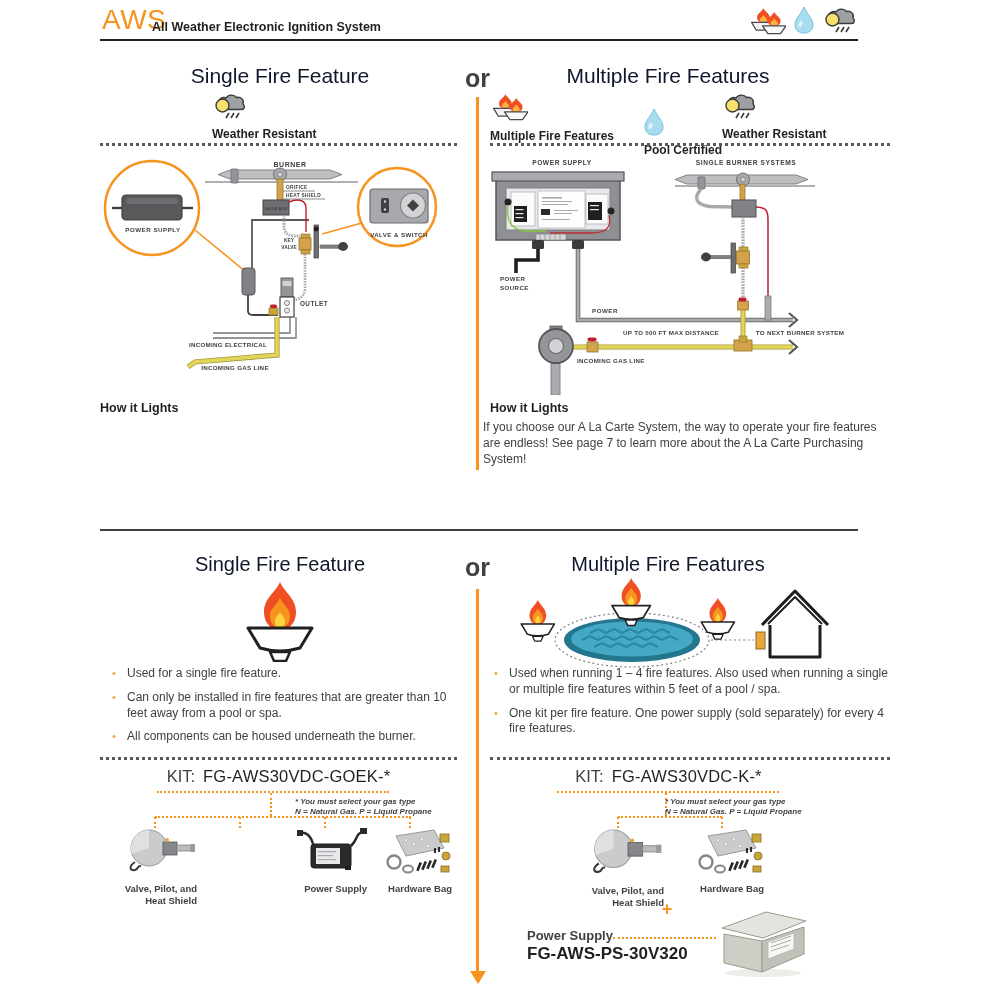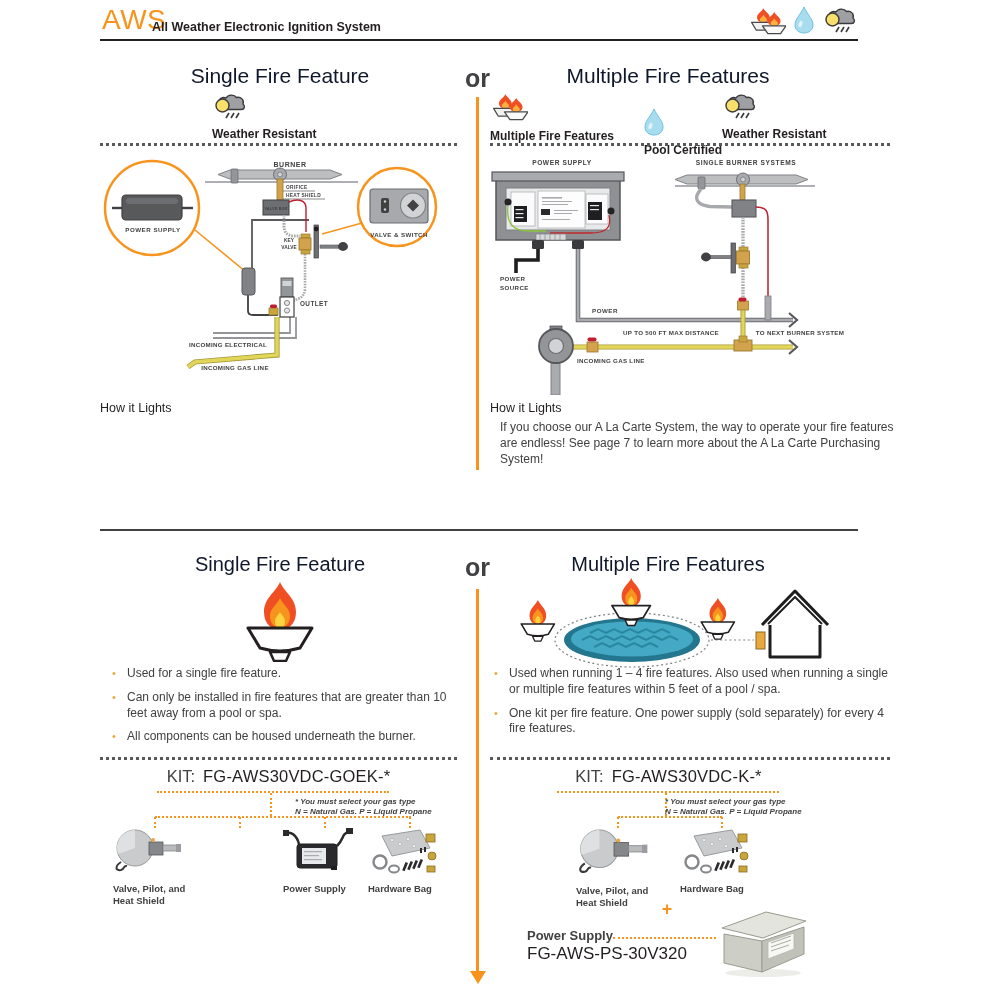--- a/index.html
+++ b/index.html
@@ -17,35 +17,35 @@
   .divider-v{width:3px;background:#F7941D;}
   .arrow-down{width:0;height:0;border-left:8px solid transparent;border-right:8px solid transparent;
               border-top:13px solid #F7941D;}
   
   .badge{text-align:left;}
   .badge .blabel{margin-top:3px;font-size:12px;font-weight:bold;color:#231F20;}
   .dotted-sep{border-top:3px dotted #58595B;height:0;}
   .dotted-orange{border-top:2px dotted #F7941D;height:0;}
   .stub-orange{border-left:2px dotted #F7941D;width:0;}
   
-  .how-title{font-size:12.5px;font-weight:normal;color:#231F20;}
+  .how-title{font-size:12.5px;font-weight:bold;color:#231F20;}
   .how-text{font-size:12px;color:#414042;line-height:1.35;}
   .s2-title{font-size:27px;color:#F7941D;}
   .s2-rule{height:2px;background:#414042;}
   .bullet-item{display:flex;gap:9px;margin-bottom:8px;font-size:12px;color:#414042;line-height:1.32;}
   .bullet-dot{color:#E9A83E;font-size:11px;line-height:1.4;flex:0 0 6px;}
   .kit-line{display:flex;justify-content:center;align-items:baseline;gap:8px;}
   .kit-label{font-size:16.5px;color:#414042;}
   .kit-code{font-size:16.5px;font-weight:normal;color:#231F20;letter-spacing:0.2px;}
   .gas-note{font-size:8px;font-style:italic;font-weight:bold;color:#414042;line-height:1.3;text-align:left;}
-  .comp{text-align:left;}
+  .comp{text-align:right;}
   .comp .clabel{margin-top:3px;font-size:9.5px;font-weight:bold;color:#414042;line-height:1.25;}
   .plus{font-size:18px;font-weight:bold;color:#F7941D;text-align:center;}
   .ps-label{font-size:13px;font-weight:bold;color:#414042;}
-  .ps-code{font-size:17px;font-weight:normal;color:#231F20;}
+  .ps-code{font-size:17px;font-weight:bold;color:#231F20;}
   .diagram text{font-family:"Liberation Sans",sans-serif;font-weight:bold;fill:#414042;}
 </style>
 </head>
 <body>
 
 <svg width="0" height="0" style="position:absolute" aria-hidden="true">
   <defs>
     <g id="sym-flamebowl">
       <path d="M42,0 C46,10 58,16 58,30 C58,42 50,48 42,48 C34,48 26,42 26,30 C26,16 38,10 42,0 Z" fill="#F04E23"></path>
       <path d="M42,16 C45,23 52,26 52,34 C52,42 47,46 42,46 C37,46 32,42 32,34 C32,26 39,23 42,16 Z" fill="#F7941D"></path>
@@ -299,21 +299,21 @@
       <circle cx="76" cy="196" r="17" fill="#939598" stroke="#55565A" stroke-width="1.8"></circle>
       <circle cx="76" cy="196" r="7.5" fill="#D1D3D4" stroke="#6D6E71" stroke-width="1.2"></circle>
     </g>
     <text x="191" y="185" font-size="6.2" text-anchor="middle" letter-spacing="0.3">UP TO 500 FT MAX DISTANCE</text>
     <text x="320" y="185" font-size="6.2" text-anchor="middle" letter-spacing="0.3">TO NEXT BURNER SYSTEM</text>
     <text x="97" y="213" font-size="6.2" letter-spacing="0.3">INCOMING GAS LINE</text>
   </svg>
 
   <div class="abs how-title" style="left:100px;top:401px;">How it Lights</div>
   <div class="abs how-title" style="left:490px;top:401px;">How it Lights</div>
-  <div class="abs how-text" style="left:500px;top:419px;width:412px;">If you choose our A La Carte System, the way to operate your fire features are endless! See page 7 to learn more about the A La Carte Purchasing System!</div>
+  <div class="abs how-text" style="left:483px;top:419px;width:412px;">If you choose our A La Carte System, the way to operate your fire features are endless! See page 7 to learn more about the A La Carte Purchasing System!</div>
 
   <div class="abs s2-rule" style="left:100px;top:529px;width:758px;"></div>
 
   <div class="abs col-title" style="left:100px;top:553px;width:360px;font-size:20px;">Single Fire Feature</div>
   <div class="abs or-label" style="left:455px;top:553px;width:45px;">or</div>
   <div class="abs col-title" style="left:498px;top:553px;width:340px;font-size:20px;">Multiple Fire Features</div>
   <div class="abs divider-v" style="left:476px;top:589px;height:383px;"></div>
   <div class="abs arrow-down" style="left:470px;top:971px;"></div>
 
   <svg class="abs" style="left:238px;top:582px;" width="85" height="80" viewBox="0 0 85 80">

